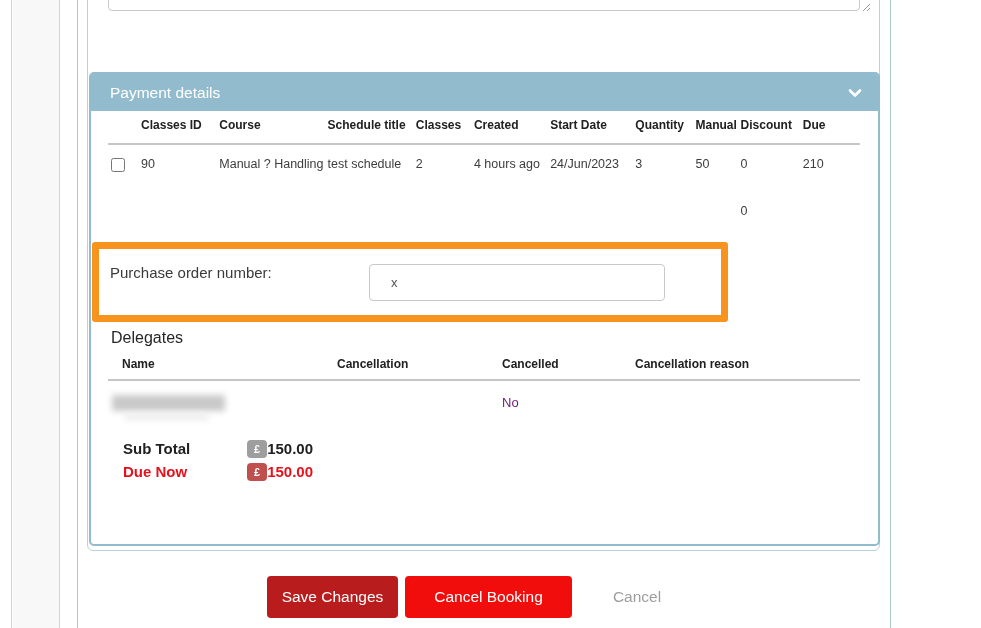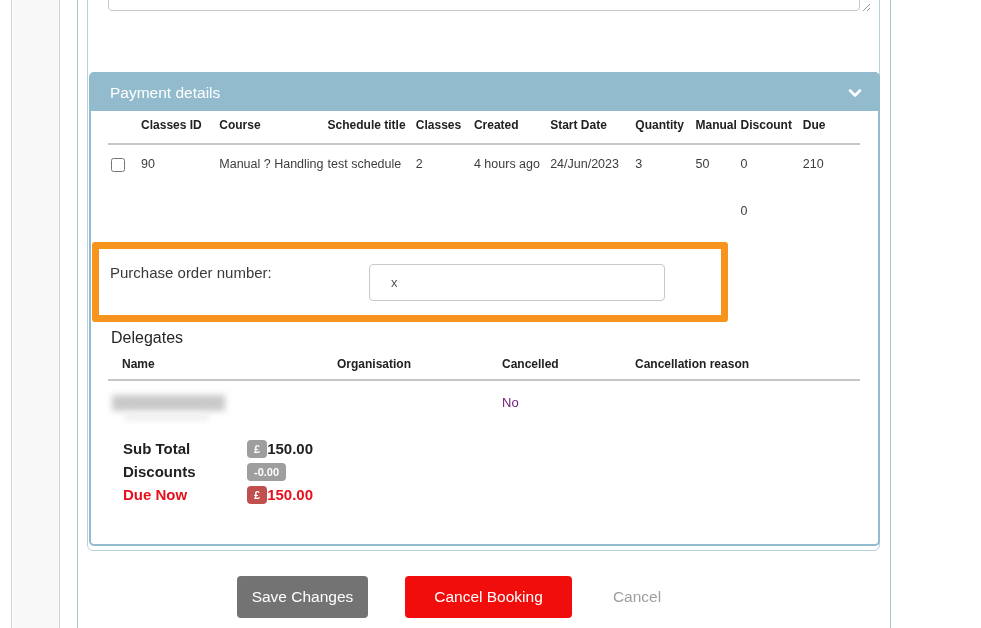--- a/index.html
+++ b/index.html
@@ -85,21 +85,21 @@
   .totals-row { display: flex; align-items: center; height: 23px; }
   .totals-label { width: 124px; font-weight: bold; font-size: 15px; color: #212121; }
   .totals-label.red, .totals-value.red { color: #e8101c; }
   .badge { display: inline-block; font-size: 11px; font-weight: bold; color: #fff; padding: 3px 7px; border-radius: 4px; line-height: 12px; }
   .badge.gray { background: #9e9e9e; }
   .badge.red { background: #c0504d; }
   .totals-value { font-weight: bold; font-size: 15px; color: #212121; }
 
   
   .btn { border: none; border-radius: 4px; color: #fff; font-size: 15.5px; cursor: pointer; font-family: "Liberation Sans", sans-serif; }
-  .btn-save { left: 237px; top: 576px; width: 131px; height: 42px; background: #737373; }
+  .btn-save { left: 267px; top: 576px; width: 131px; height: 42px; background: #b91c1c; }
   .btn-cancel-booking { left: 405px; top: 576px; width: 167px; height: 42px; background: #f20d0d; }
   .link-cancel { left: 608px; top: 576px; width: 58px; height: 42px; line-height: 42px; text-align: center; color: #9e9e9e; font-size: 15.5px; cursor: pointer; }
 </style>
 </head>
 <body>
 
 <div class="abs gutter-1"></div>
 <div class="abs gutter-2"></div>
 
 <div class="abs outer-container"></div>
@@ -190,21 +190,21 @@
 <table class="abs delegates-table">
   <colgroup>
     <col style="width:215px">
       <col style="width:165px">
       <col style="width:133px">
       <col style="width:239px">
   </colgroup>
   <thead>
     <tr>
       <th>Name</th>
-      <th>Organisation</th>
+      <th>Cancellation</th>
       <th>Cancelled</th>
       <th>Cancellation reason</th>
     </tr>
   </thead>
   <tbody>
     <tr>
       <td>
         <div class="name-blur-1"></div>
         <div class="name-blur-2"></div>
       </td>
@@ -215,24 +215,20 @@
   </tbody>
 </table>
 
 <div class="abs totals">
   <div class="totals-row">
     <span class="totals-label">Sub Total</span>
     <span class="badge gray">£</span>
     <span class="totals-value">150.00</span>
   </div>
   <div class="totals-row">
-    <span class="totals-label">Discounts</span>
-    <span class="badge gray">-0.00</span>
-  </div>
-  <div class="totals-row">
     <span class="totals-label red">Due Now</span>
     <span class="badge red">£</span>
     <span class="totals-value red">150.00</span>
   </div>
 </div>
 
 <button class="abs btn btn-save">Save Changes</button>
 <button class="abs btn btn-cancel-booking">Cancel Booking</button>
 <div class="abs link-cancel">Cancel</div>
 

